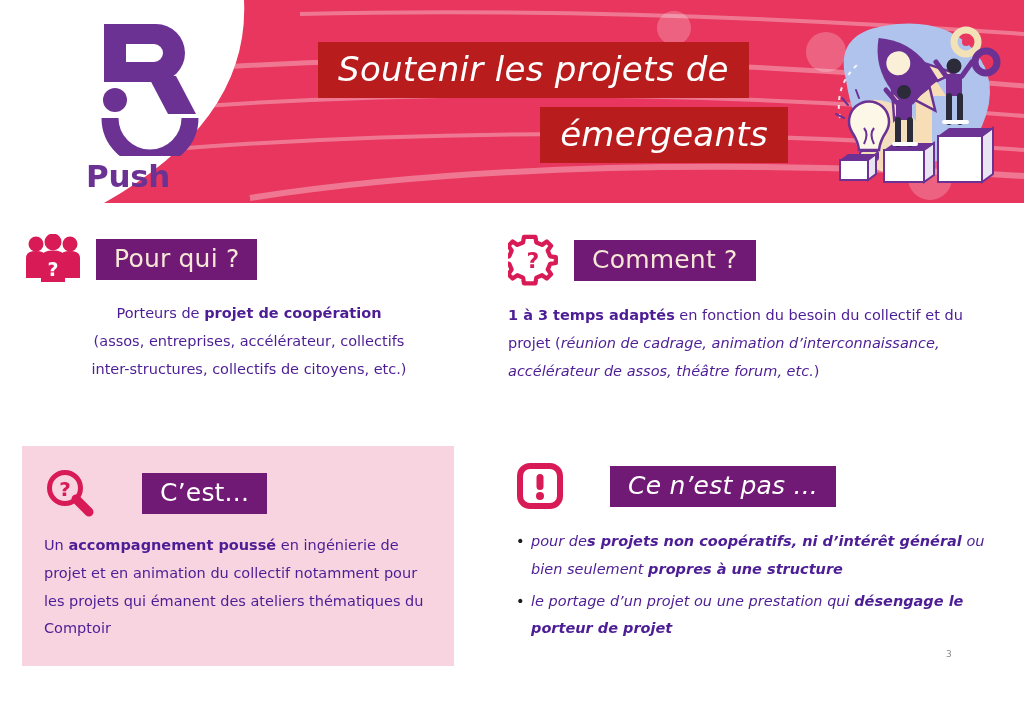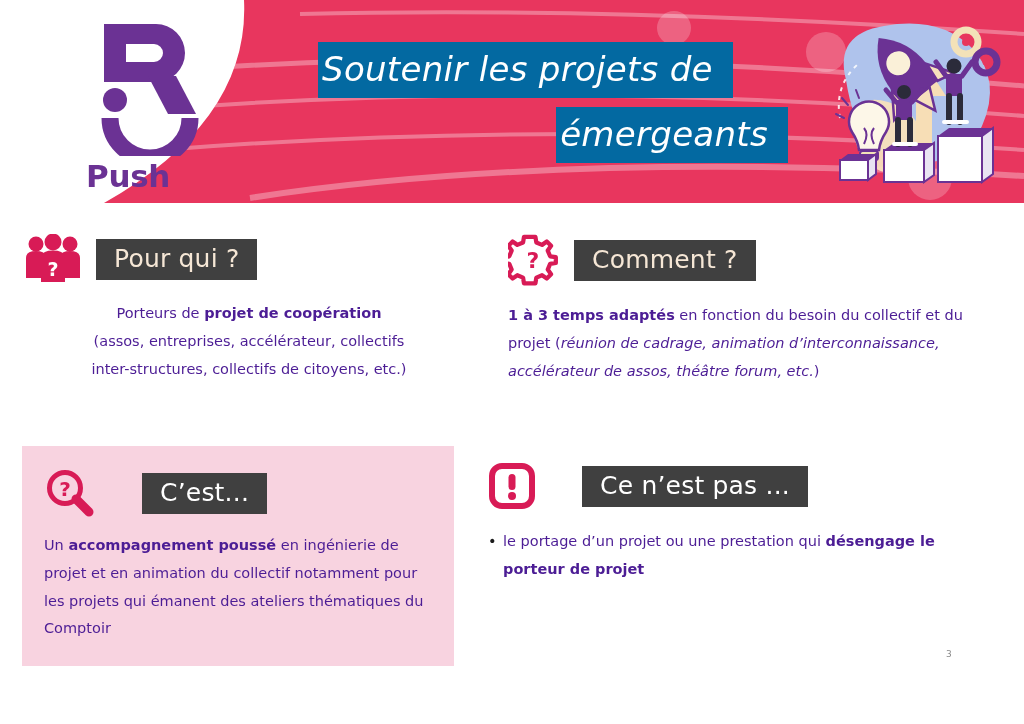--- a/index.html
+++ b/index.html
@@ -47,49 +47,49 @@
   }
 
   
   .title-wrap {
     position: absolute;
     left: 318px; top: 42px;
     width: 470px;
   }
   .title-line {
     display: inline-block;
-    background: #0369a1;
+    background: #b91c1c;
     color: #ffffff;
     font-family: "DejaVu Sans", sans-serif;
     font-style: italic;
     font-size: 34px;
     font-weight: 400;
     letter-spacing: 0.3px;
-    padding: 7px 20px 9px 4px;
+    padding: 7px 20px 9px 20px;
     white-space: nowrap;
   }
   .title-line.second { margin-top: 9px; margin-left: 0; }
   .title-row-2 { display: block; text-align: right; padding-left: 0; }
 
   
   .illus {
     position: absolute;
     left: 806px; top: 10px;
     width: 200px; height: 190px;
   }
 
   
   .section { position: absolute; }
 
   .sec-head { display: flex; align-items: center; gap: 14px; }
   .sec-icon { flex: 0 0 auto; display: block; }
 
   .chip {
     display: inline-block;
-    background: #404040;
+    background: #701a75;
     padding: 5px 18px 7px 18px;
     font-family: "DejaVu Sans", sans-serif;
     font-size: 25px;
     font-weight: 400;
     letter-spacing: 0.2px;
     white-space: nowrap;
   }
   .chip.cream { color: #F6E7D6; }
   .chip.white { color: #FFFFFF; margin-left: 32px; }
 
@@ -113,21 +113,21 @@
   
   #sec-cest {
     left: 22px; top: 446px;
     width: 432px; height: 220px;
     background: #F8D3E0;
     padding: 22px 24px 0 22px;
   }
   #sec-cest .sec-body { margin-top: 14px; }
 
   
-  #sec-cenestpas { left: 488px; top: 462px; width: 500px; }
+  #sec-cenestpas { left: 516px; top: 462px; width: 500px; font-style: italic; }
   #sec-cenestpas .sec-body { margin-top: 18px; }
 
   ul.bullets { list-style: none; }
   ul.bullets li {
     position: relative;
     padding-left: 15px;
     margin-bottom: 4px;
   }
   ul.bullets li::before {
     content: "•";
@@ -326,20 +326,21 @@
     <div class="sec-head">
       <svg class="sec-icon" width="48" height="48" viewBox="0 0 48 48" xmlns="http://www.w3.org/2000/svg" aria-hidden="true">
         <rect x="4" y="4" width="40" height="40" rx="10" fill="none" stroke="#D81B56" stroke-width="6"></rect>
         <rect x="20.5" y="12" width="7" height="16" rx="3.5" fill="#D81B56"></rect>
         <circle cx="24" cy="34" r="4" fill="#D81B56"></circle>
       </svg>
       <span class="chip white">Ce n’est pas ...</span>
     </div>
     <div class="sec-body body-text">
       <ul class="bullets">
+        <li><span>pour de</span><b>s projets non coopératifs, ni d’intérêt général</b><span> ou bien seulement </span><b>propres à une structure</b></li>
         <li><span>le portage d’un projet ou une prestation qui </span><b>désengage le porteur de projet</b></li>
       </ul>
     </div>
   </div>
 
   <div class="page-num">3</div>
 
 </div>
 
 </body></html>

